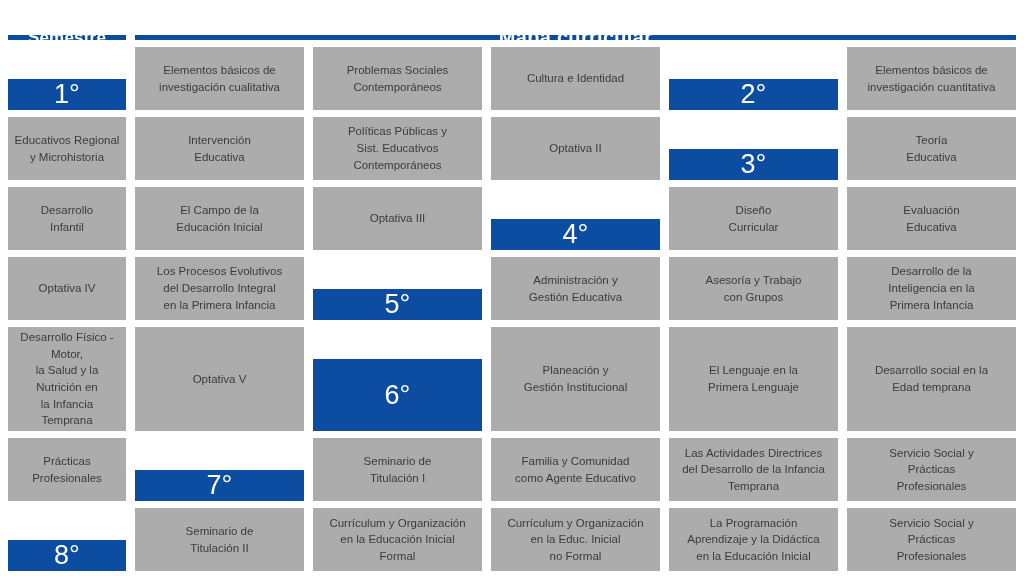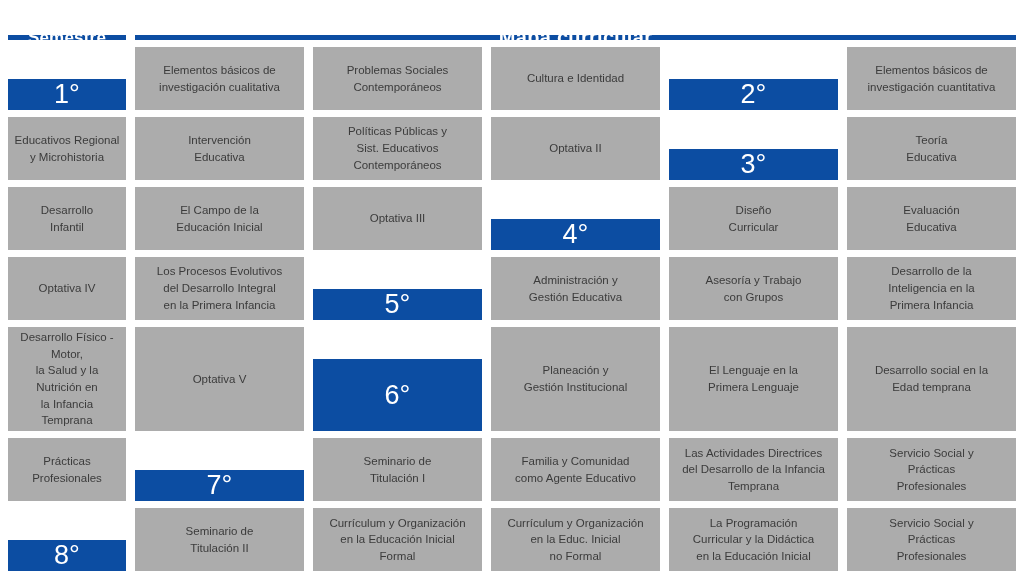--- a/index.html
+++ b/index.html
@@ -149,20 +149,20 @@
     <div class="blue-box sem-num">8°</div>
     <div class="course">Seminario de
 Titulación II</div>
     <div class="course">Currículum y Organización
 en la Educación Inicial
 Formal</div>
     <div class="course">Currículum y Organización
 en la Educ. Inicial
 no Formal</div>
     <div class="course">La Programación
-Curricular y la Didáctica
+Aprendizaje y la Didáctica
 en la Educación Inicial</div>
     <div class="course">Servicio Social y
 Prácticas
 Profesionales</div>
 
   </div>
 </div>
 
 </body></html>

